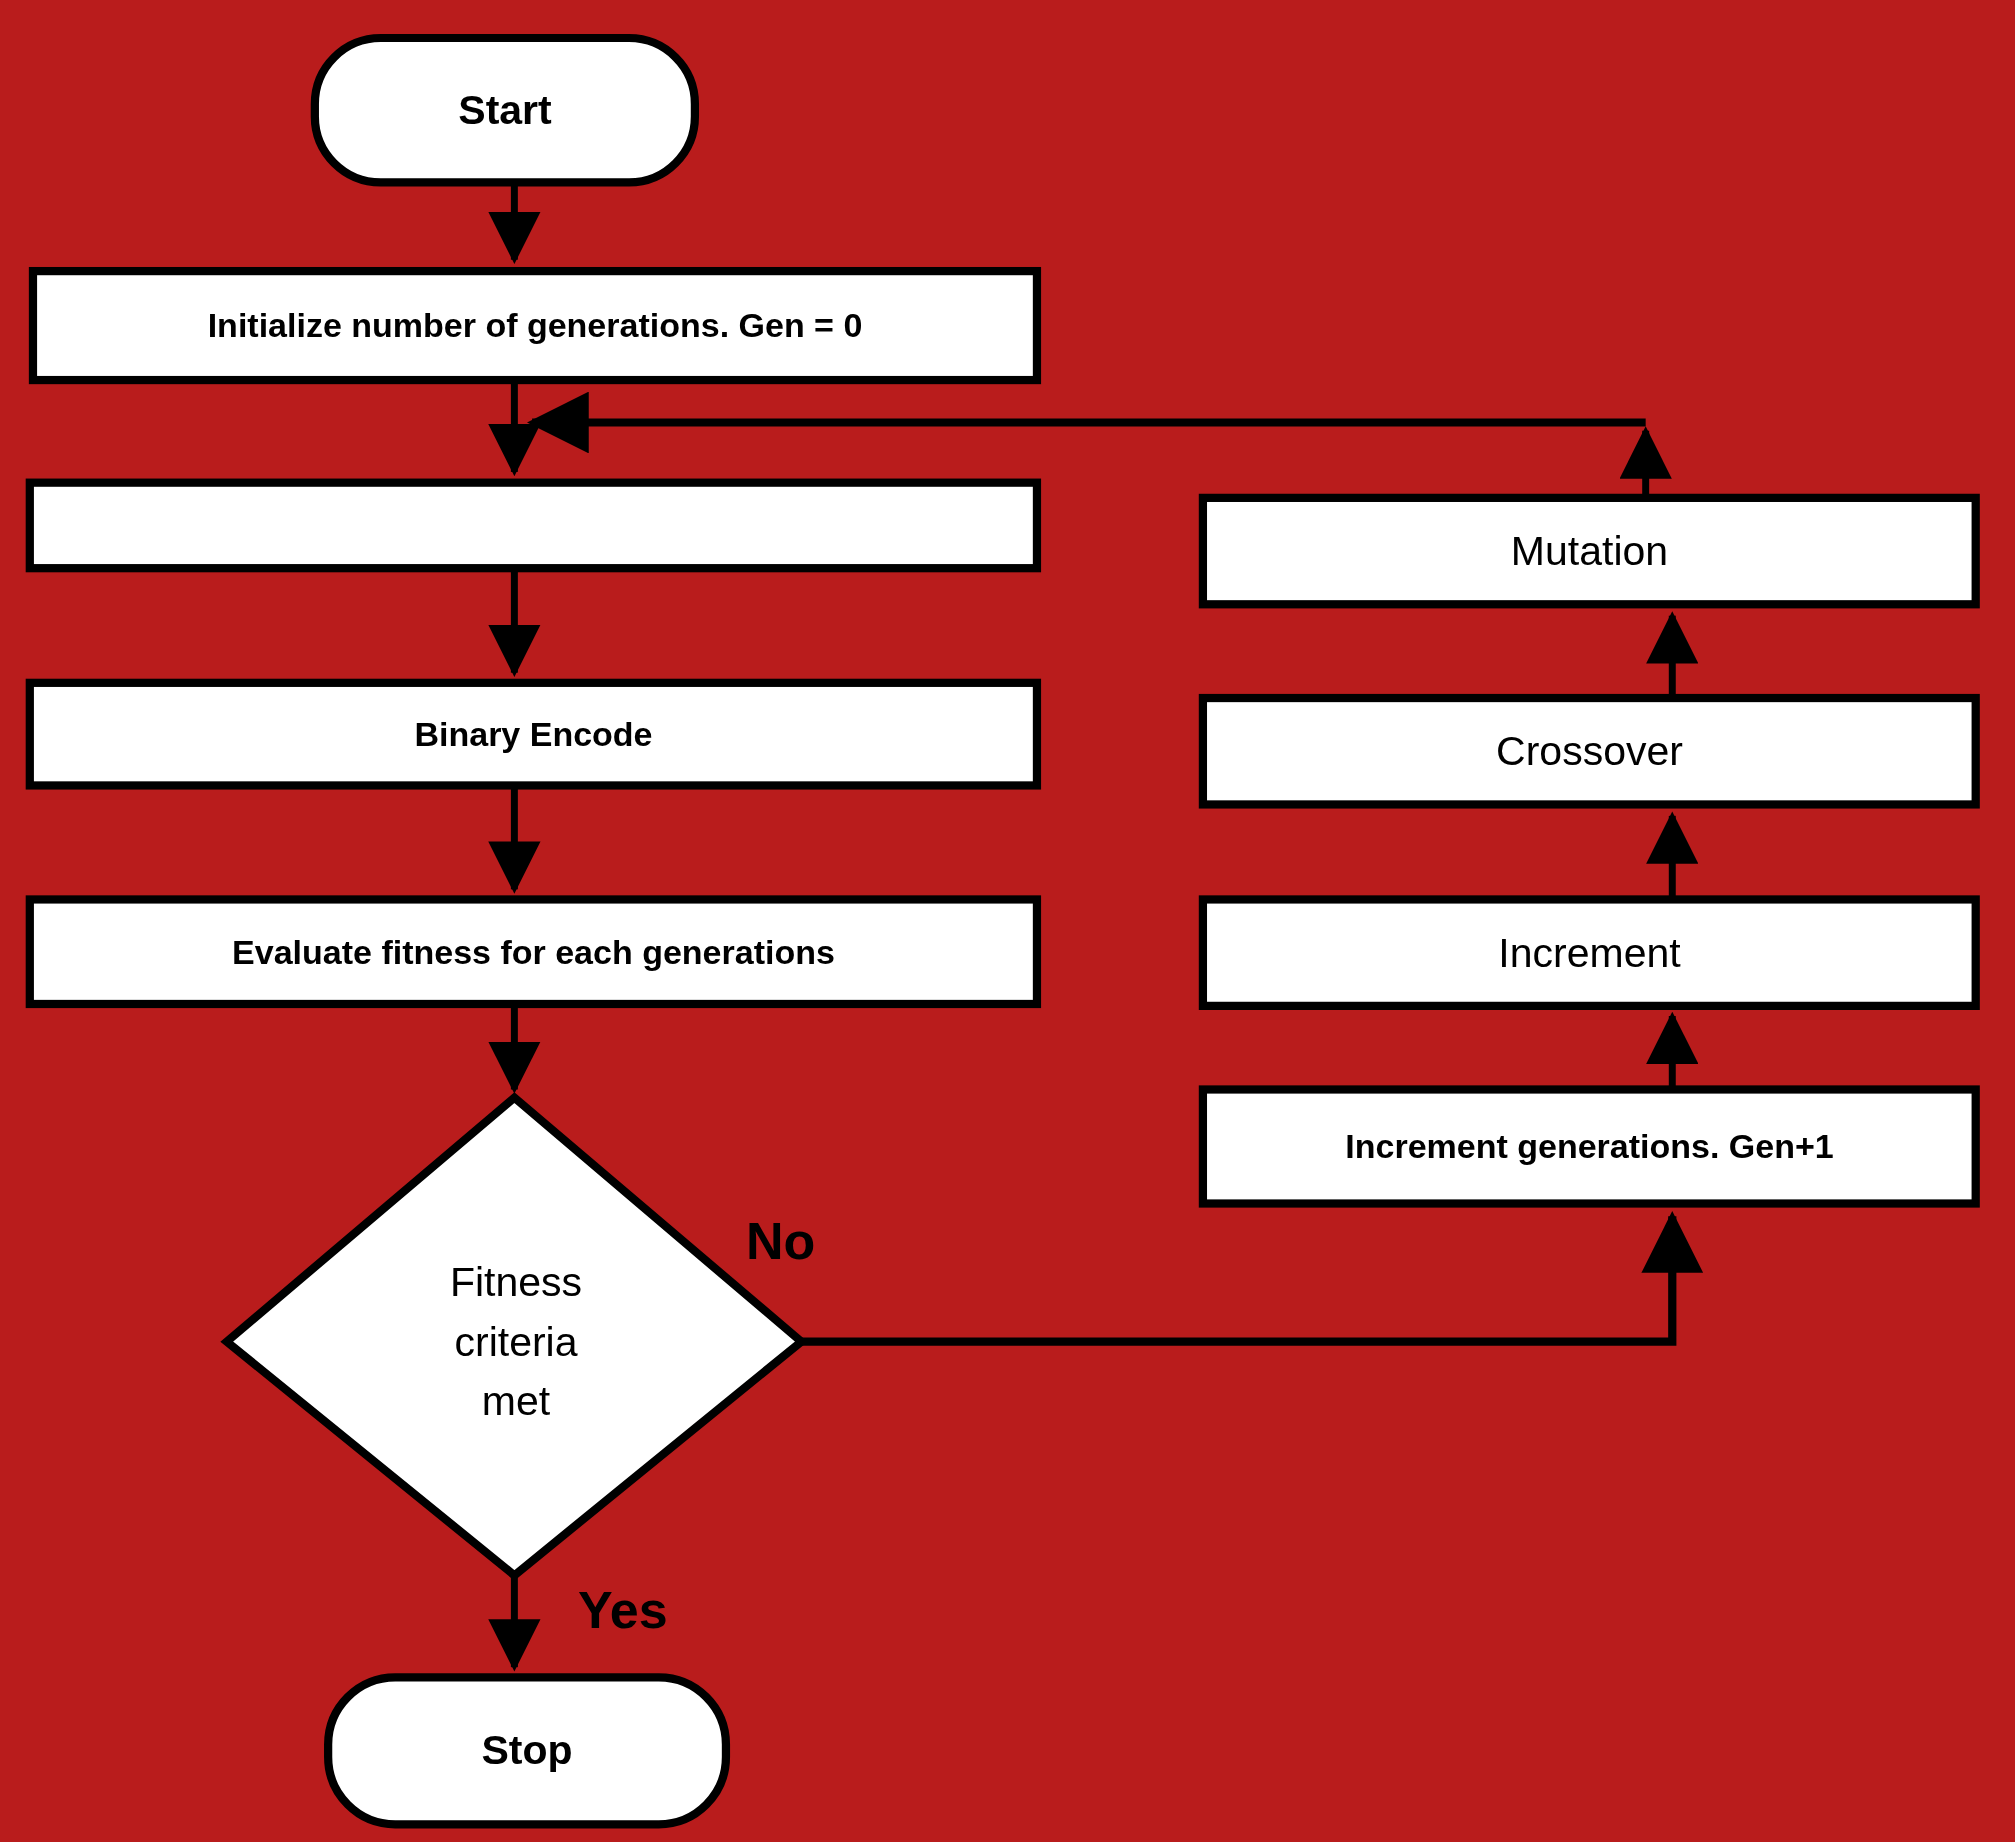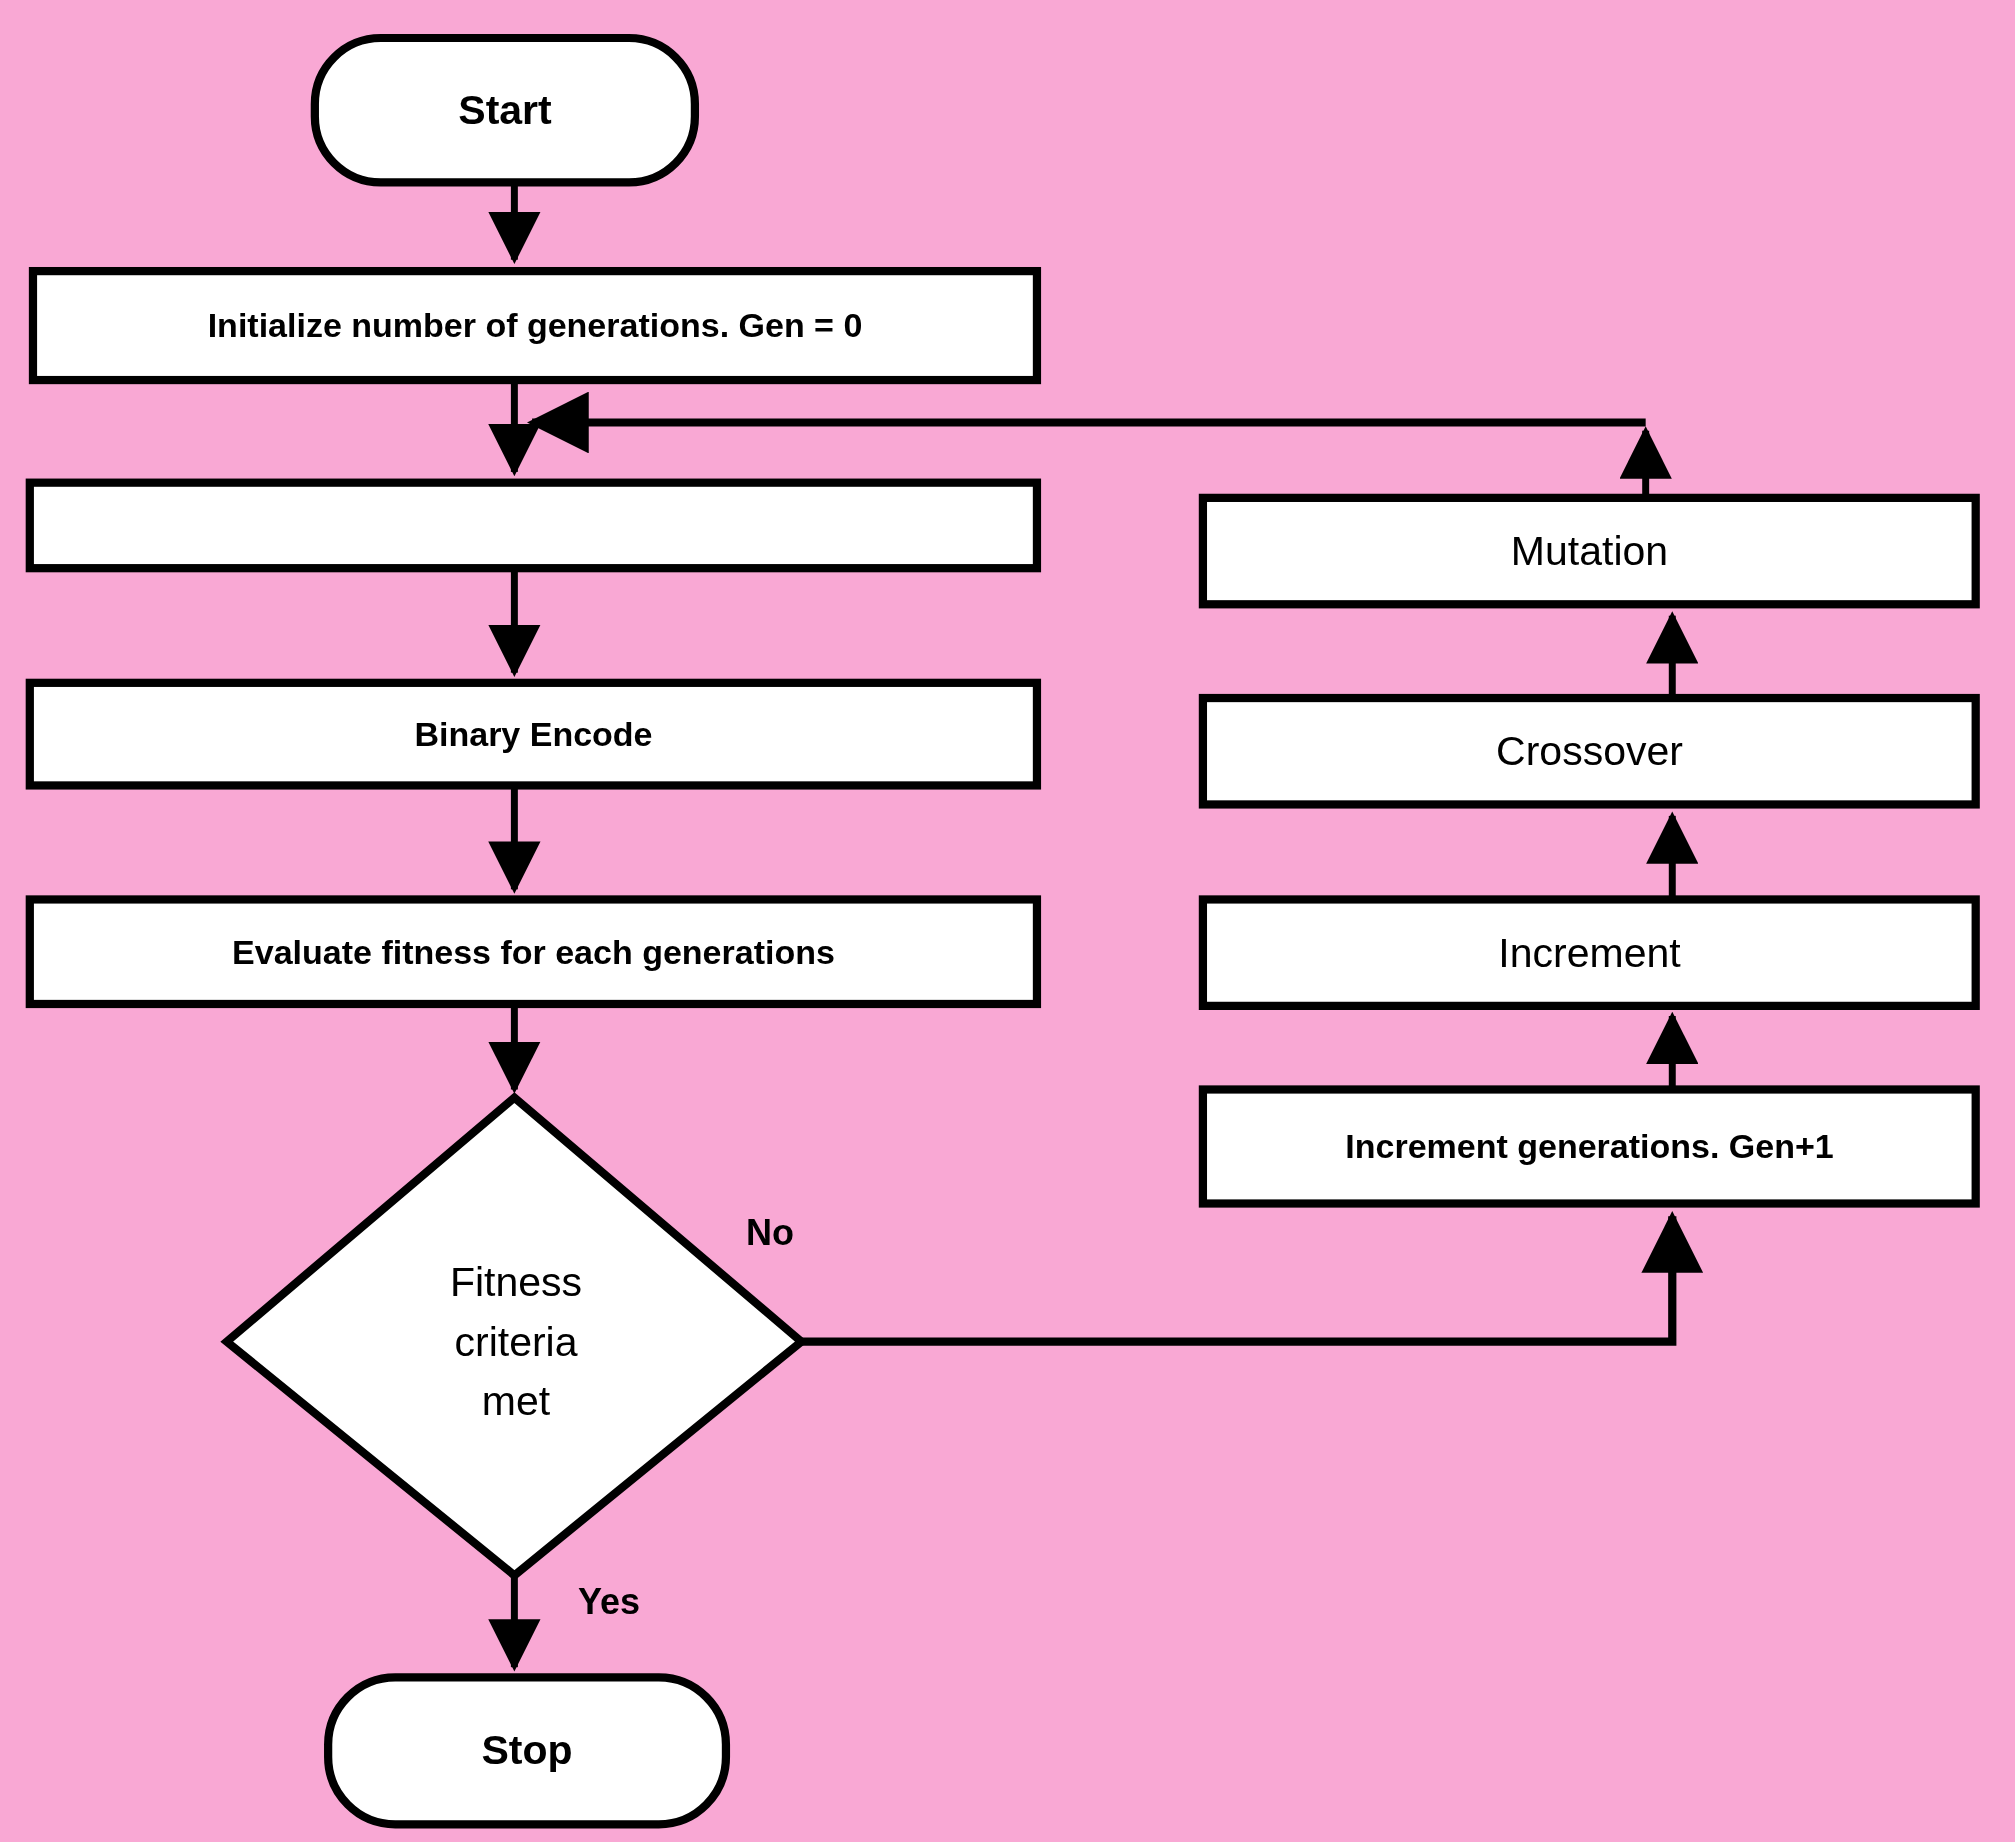--- a/index.html
+++ b/index.html
@@ -8,21 +8,21 @@
     padding: 0;
     background: #ffffff;
   }
   body {
     font-family: "Liberation Sans", sans-serif;
   }
   #canvas {
     position: relative;
     width: 2015px;
     height: 1842px;
-    background: #f9a8d4;
+    background: #b91c1c;
     overflow: hidden;
   }
   svg#flow {
     position: absolute;
     left: 0;
     top: 0;
     width: 2015px;
     height: 1842px;
   }
   
@@ -37,21 +37,21 @@
     color: #000000;
     line-height: 1.28;
     pointer-events: none;
     white-space: pre-line;
   }
   .edge-label {
     position: absolute;
     font-family: "Liberation Sans", sans-serif;
     font-weight: bold;
     color: #000000;
-    font-size: 36px;
+    font-size: 52px;
     line-height: 1;
   }
   .fs-big   { font-size: 34px; }
   .fs-med   { font-size: 41px; }
 </style>
 </head>
 <body>
 
 <div id="canvas">
 

